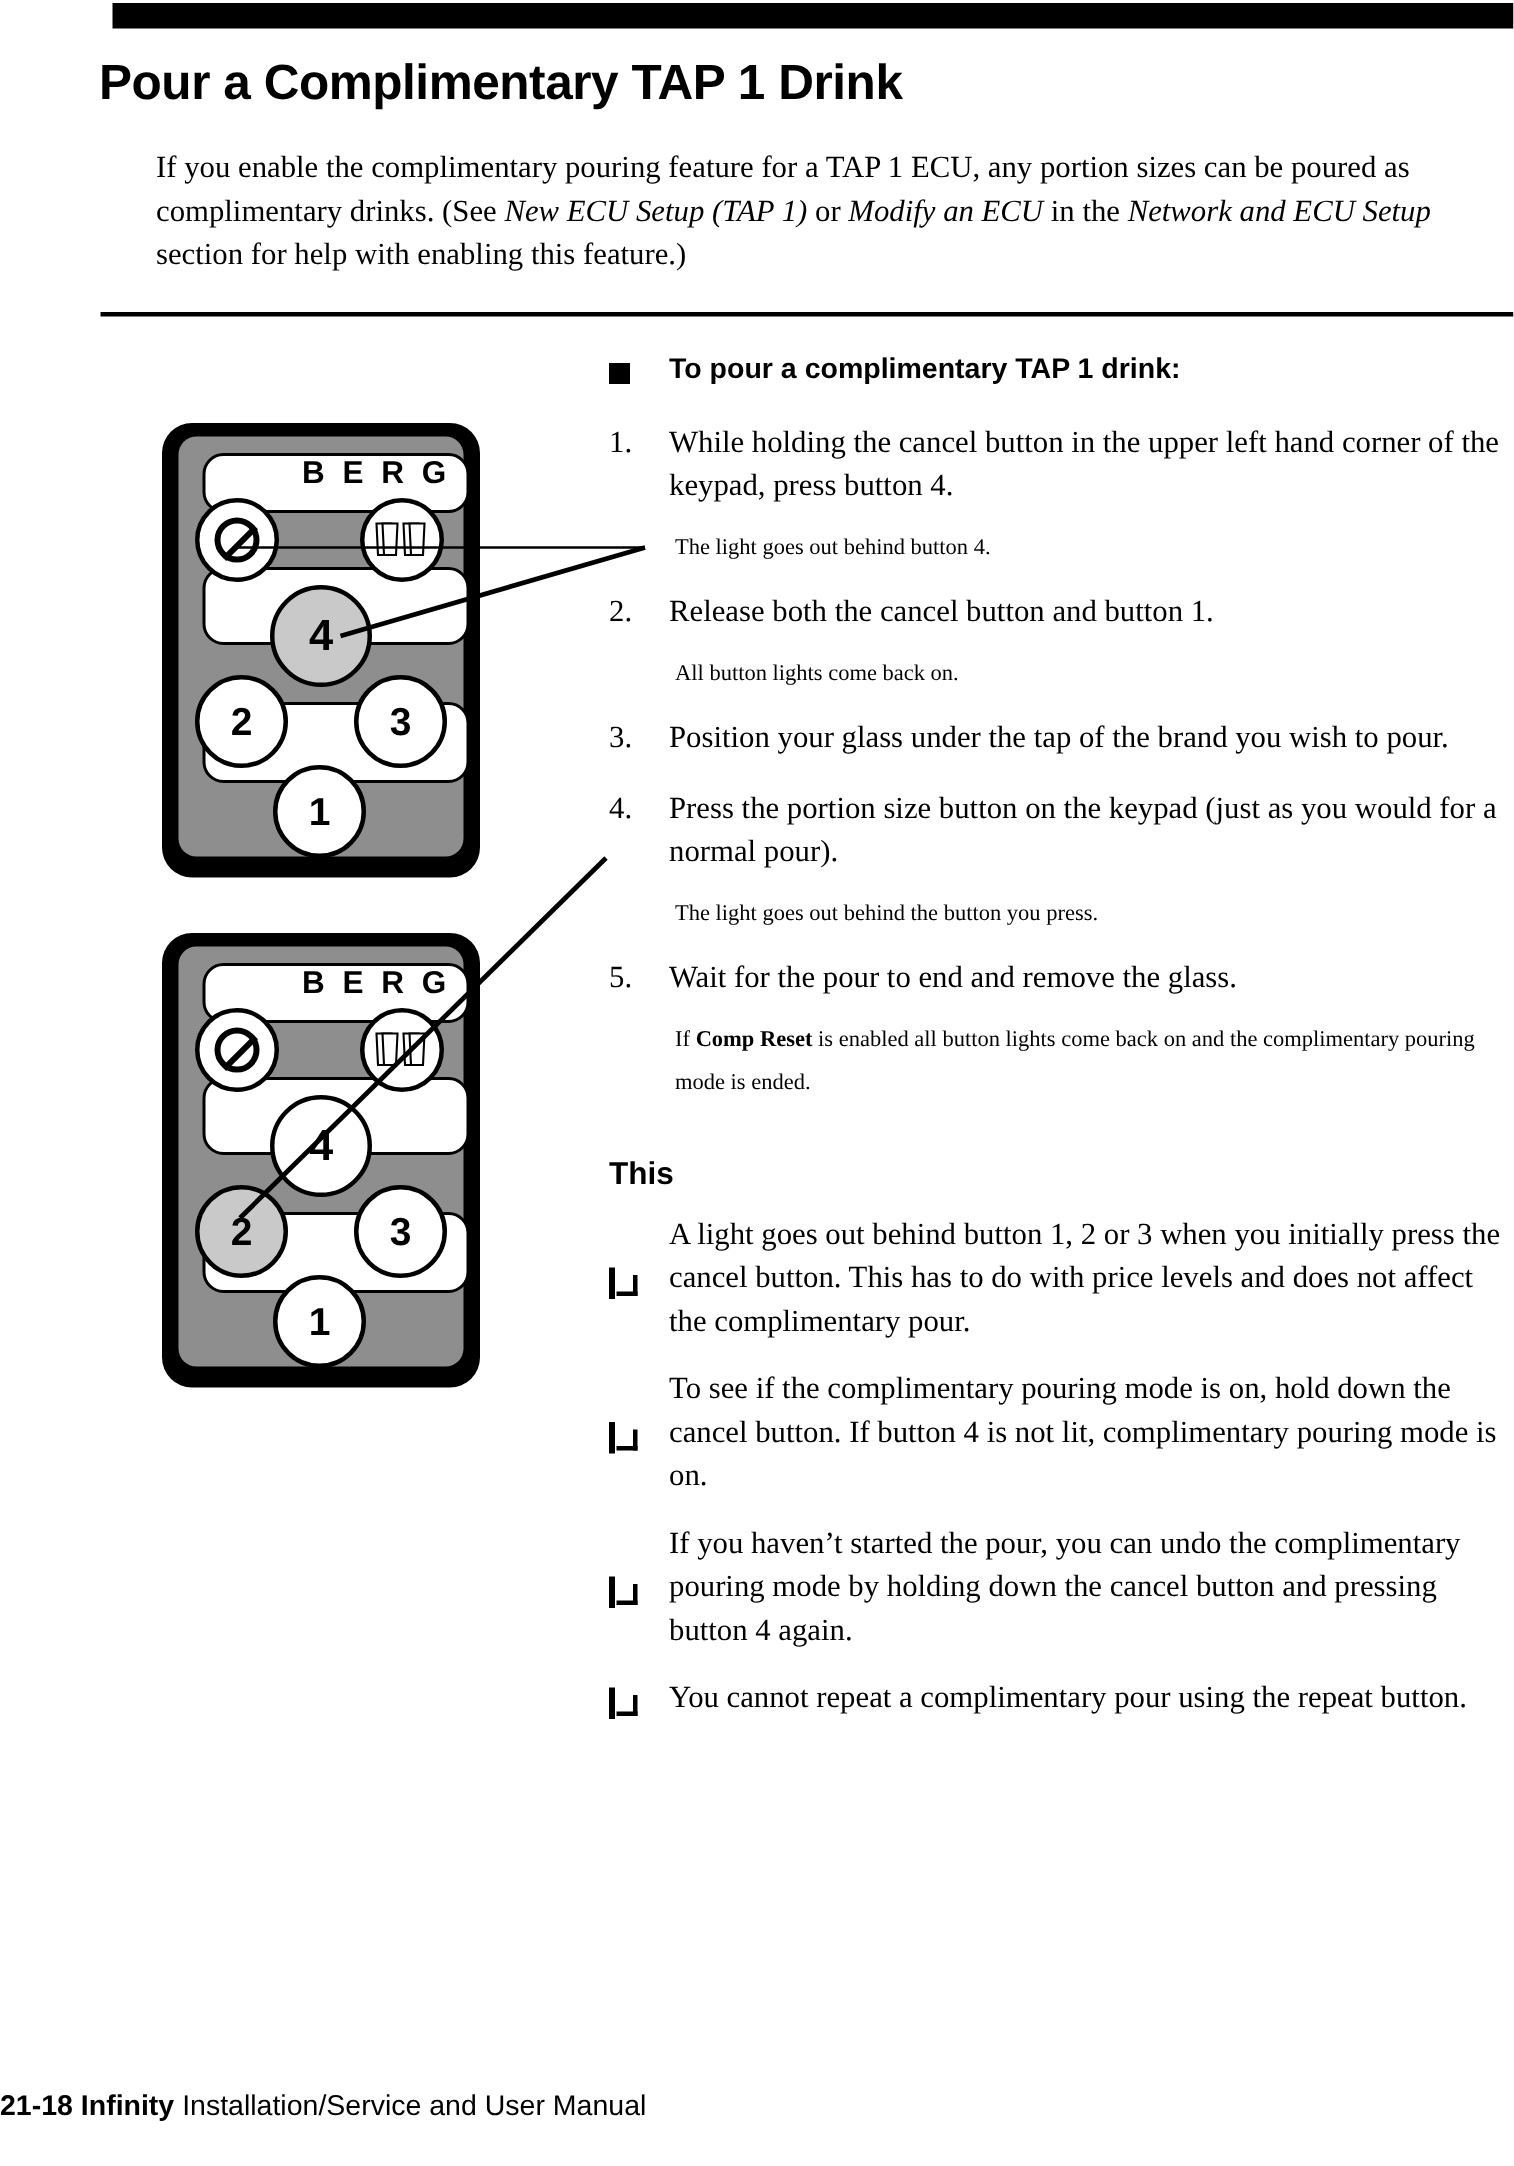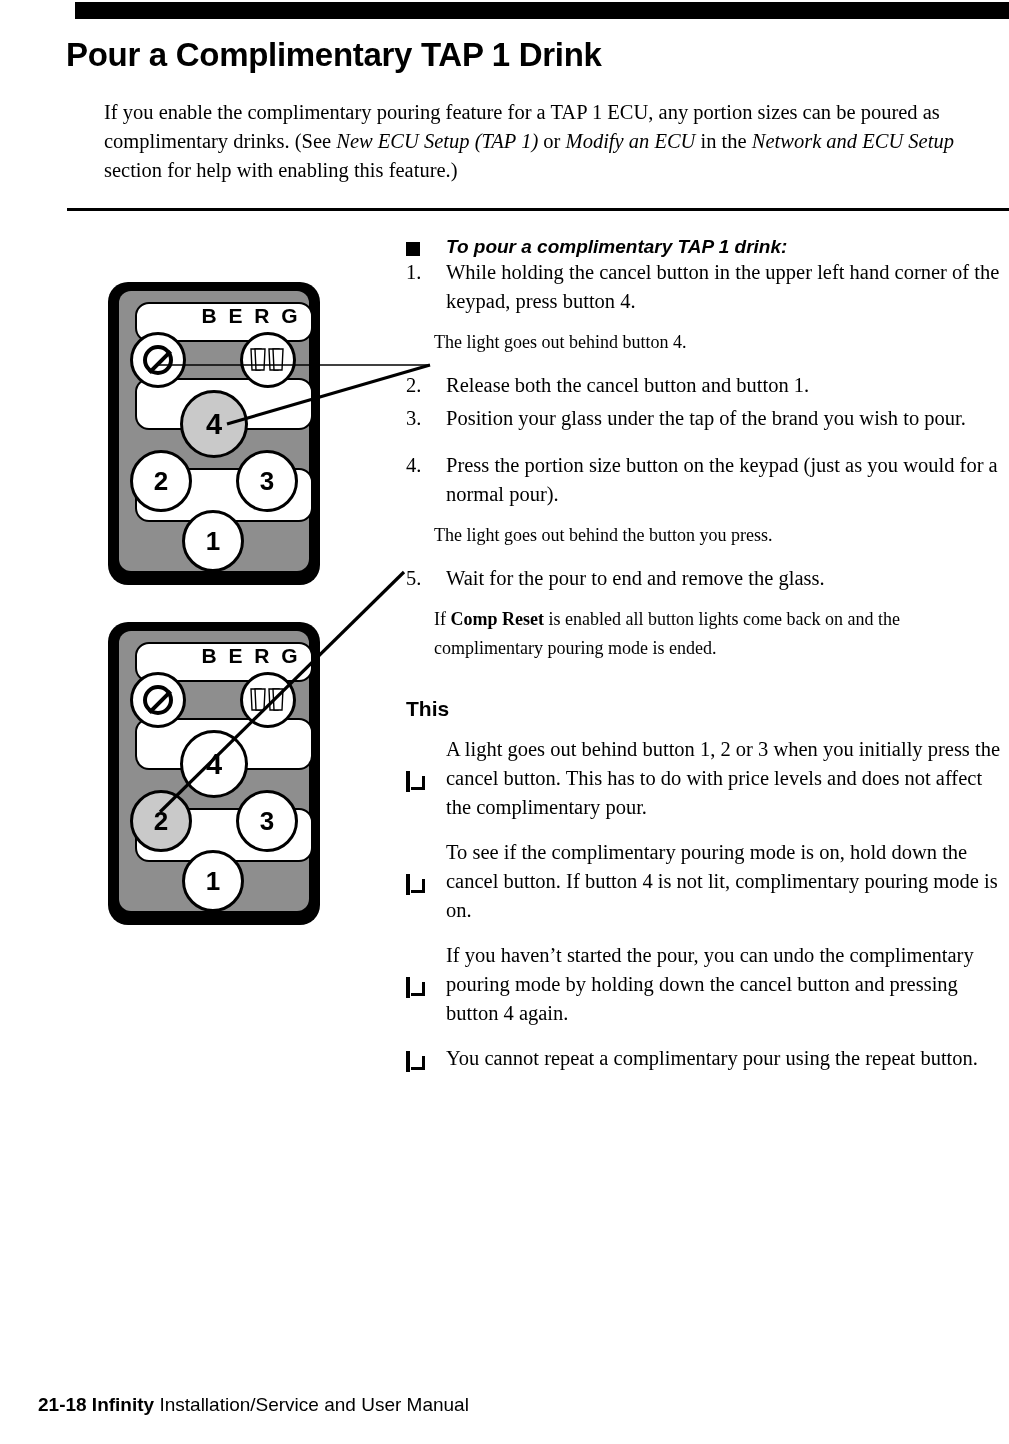--- a/index.html
+++ b/index.html
@@ -63,22 +63,21 @@
   .right-col {
     position: absolute;
     left: 406px;
     top: 236px;
     width: 604px;
   }
 
   .head-row {
     display: flex;
     align-items: flex-start;
-    margin-bottom: 0;
-    font-style: italic;
+    margin-bottom: 23px;
   }
   .sq-bullet {
     width: 14px;
     height: 14px;
     background: #000;
     flex: 0 0 14px;
     margin-top: 6px;
   }
   .head-text {
     font-family: "Liberation Sans", "DejaVu Sans", sans-serif;
@@ -96,22 +95,22 @@
     flex: 0 0 40px;
     font-size: 20.5px;
     line-height: 29px;
   }
   .step-body {
     font-size: 20.5px;
     line-height: 29px;
     flex: 1 1 auto;
   }
   .step-note {
-    margin-left: 28px;
-    font-size: 18px;
+    margin-left: 44px;
+    font-size: 15px;
     line-height: 29px;
     margin-top: 12px;
     margin-bottom: 14px;
   }
   .step-note b { font-weight: bold; }
 
   .notes-head {
     font-family: "Liberation Sans", "DejaVu Sans", sans-serif;
     font-weight: bold;
     font-size: 21px;
@@ -296,21 +295,20 @@
   }
 
   
   .footer {
     position: absolute;
     left: 0px;
     top: 1394px;
     font-family: "Liberation Sans", "DejaVu Sans", sans-serif;
     font-size: 19px;
     white-space: nowrap;
-    padding-left: 38px;
   }
   .footer b { font-weight: bold; }
 </style>
 </head>
 <body>
 
 <div class="top-bar"></div>
 
 <div class="page-title">Pour a Complimentary TAP 1 Drink</div>
 
@@ -403,20 +401,21 @@
   <div class="step">
     <span class="step-num">1.</span>
     <span class="step-body">While holding the cancel button in the upper left hand corner of the keypad, press button 4.</span>
   </div>
   <div class="step-note">The light goes out behind button 4.</div>
 
   <div class="step">
     <span class="step-num">2.</span>
     <span class="step-body">Release both the cancel button and button 1.</span>
   </div>
+  <div class="step-note">All button lights come back on.</div>
 
   <div class="step">
     <span class="step-num">3.</span>
     <span class="step-body">Position your glass under the tap of the brand you wish to pour.</span>
   </div>
   <div style="height:14px"></div>
 
   <div class="step">
     <span class="step-num">4.</span>
     <span class="step-body">Press the portion size button on the keypad (just as you would for a normal pour).</span>

